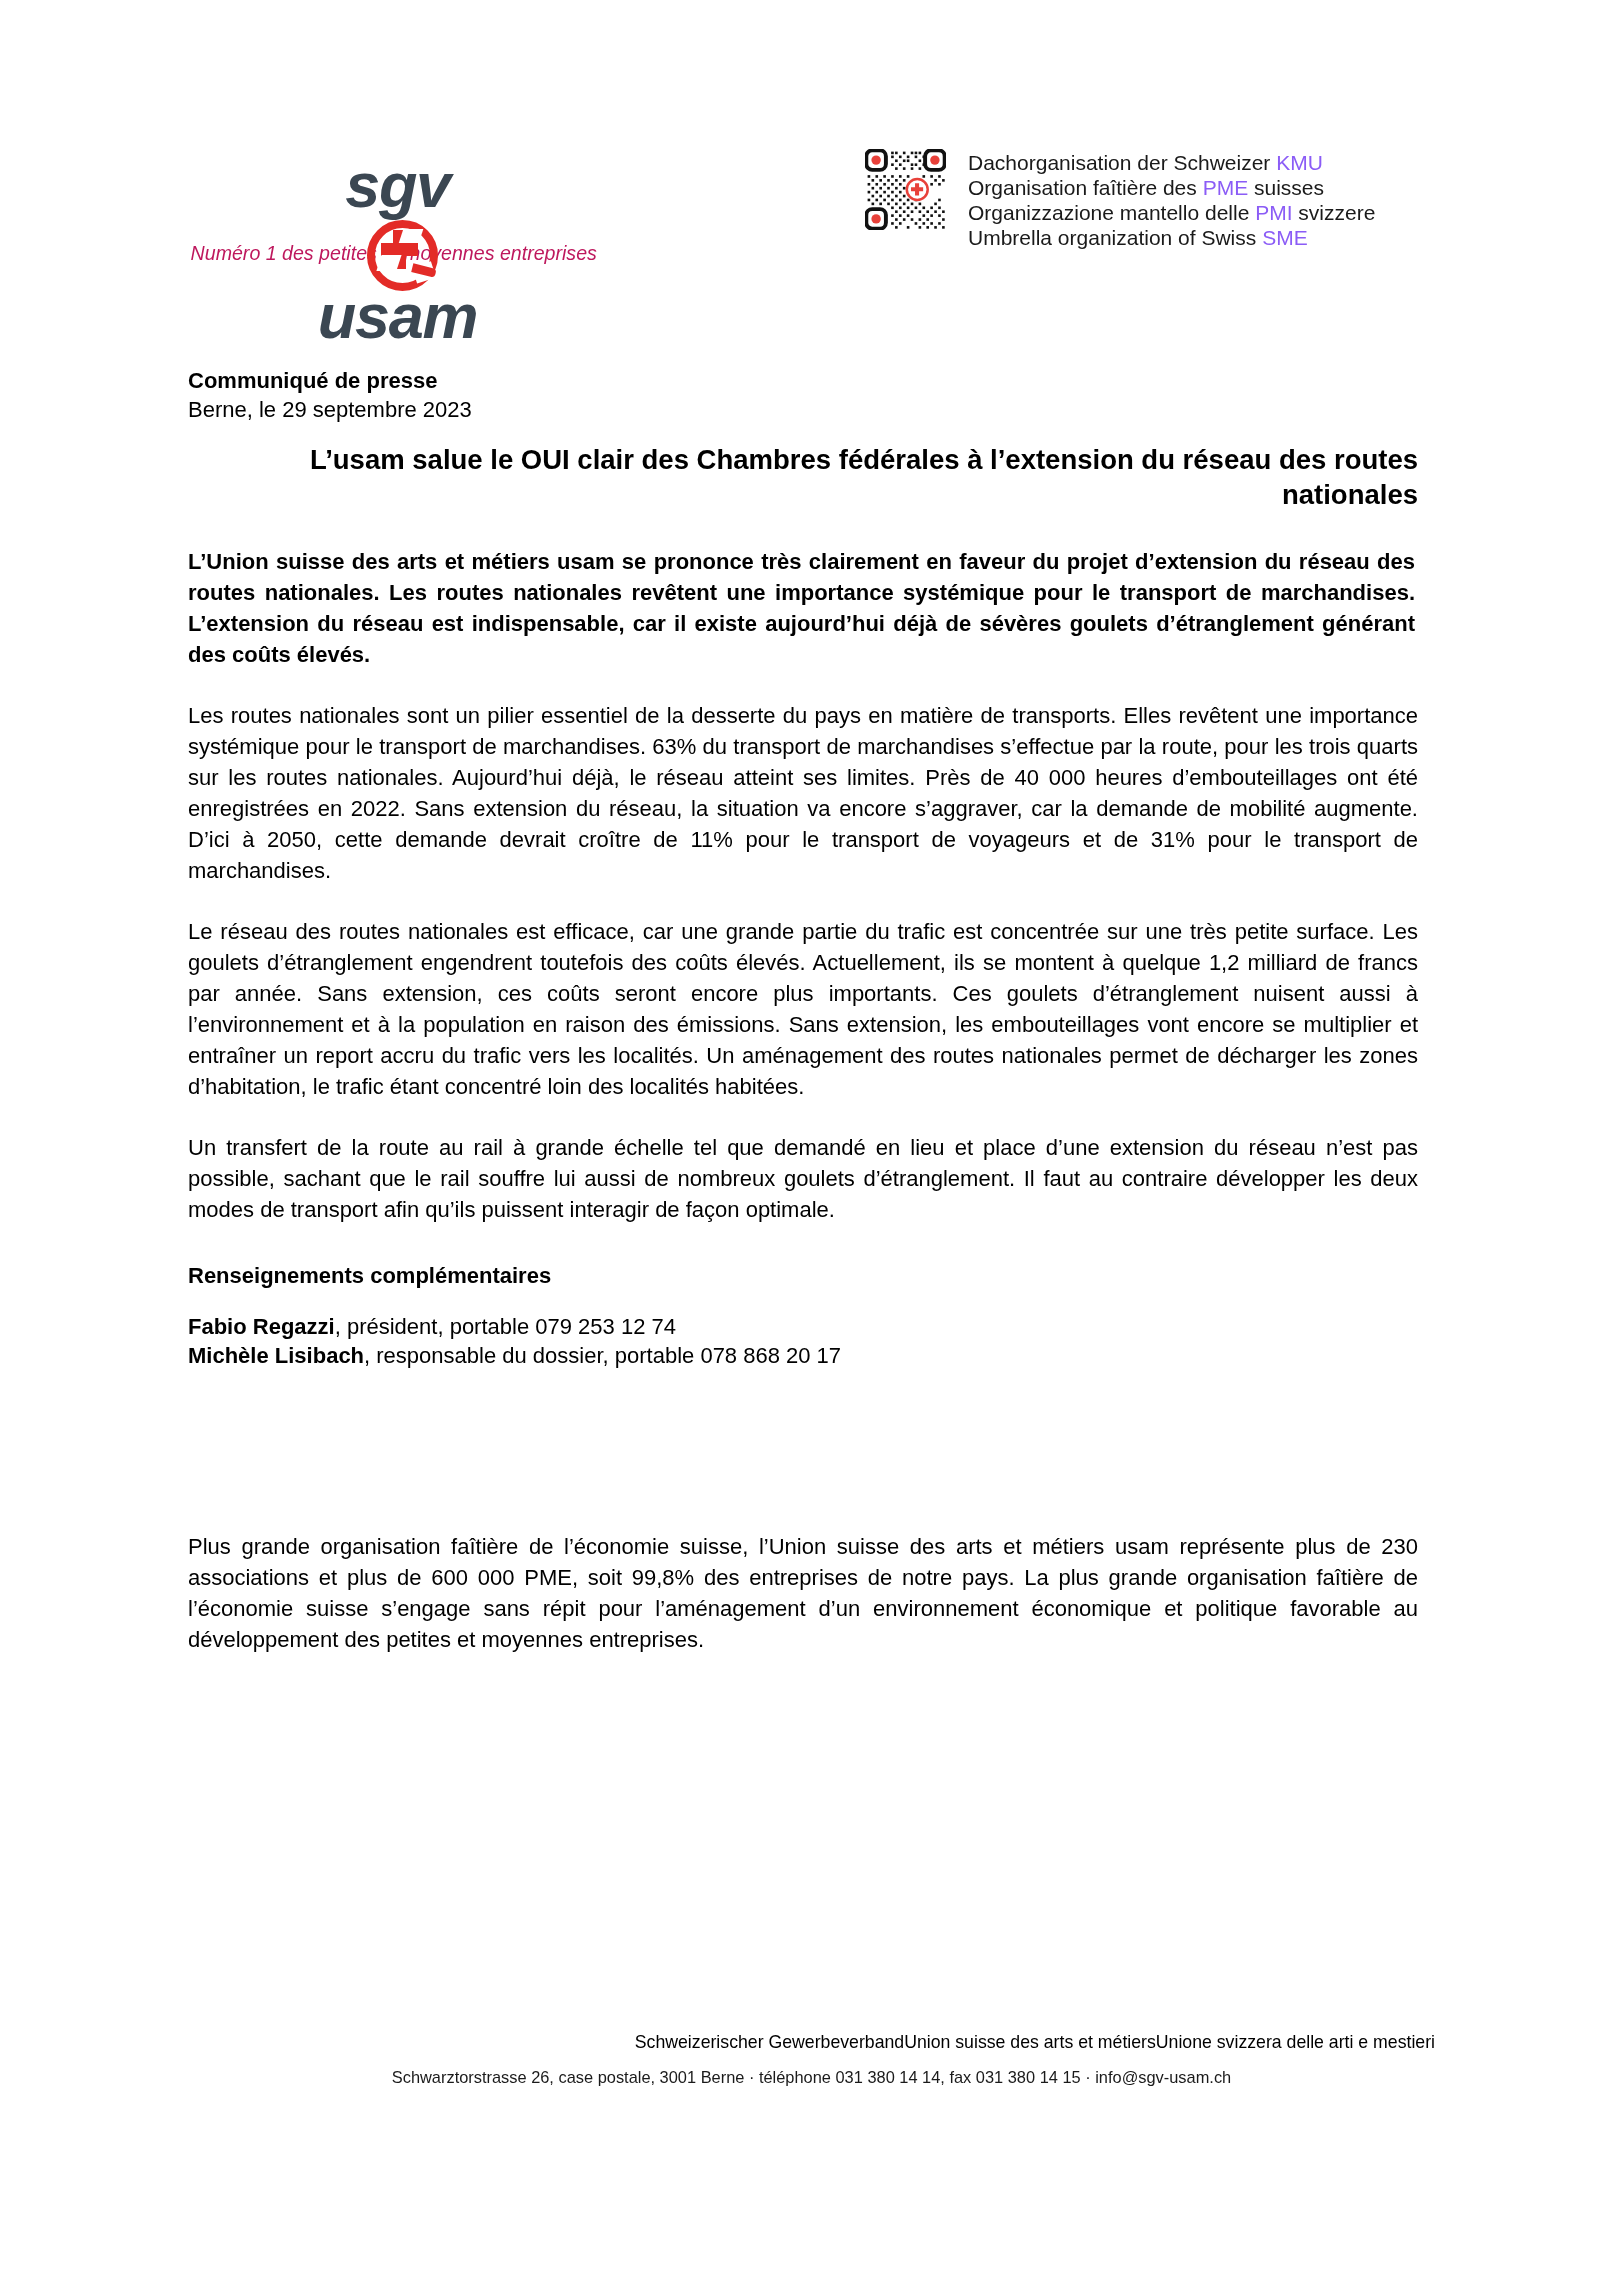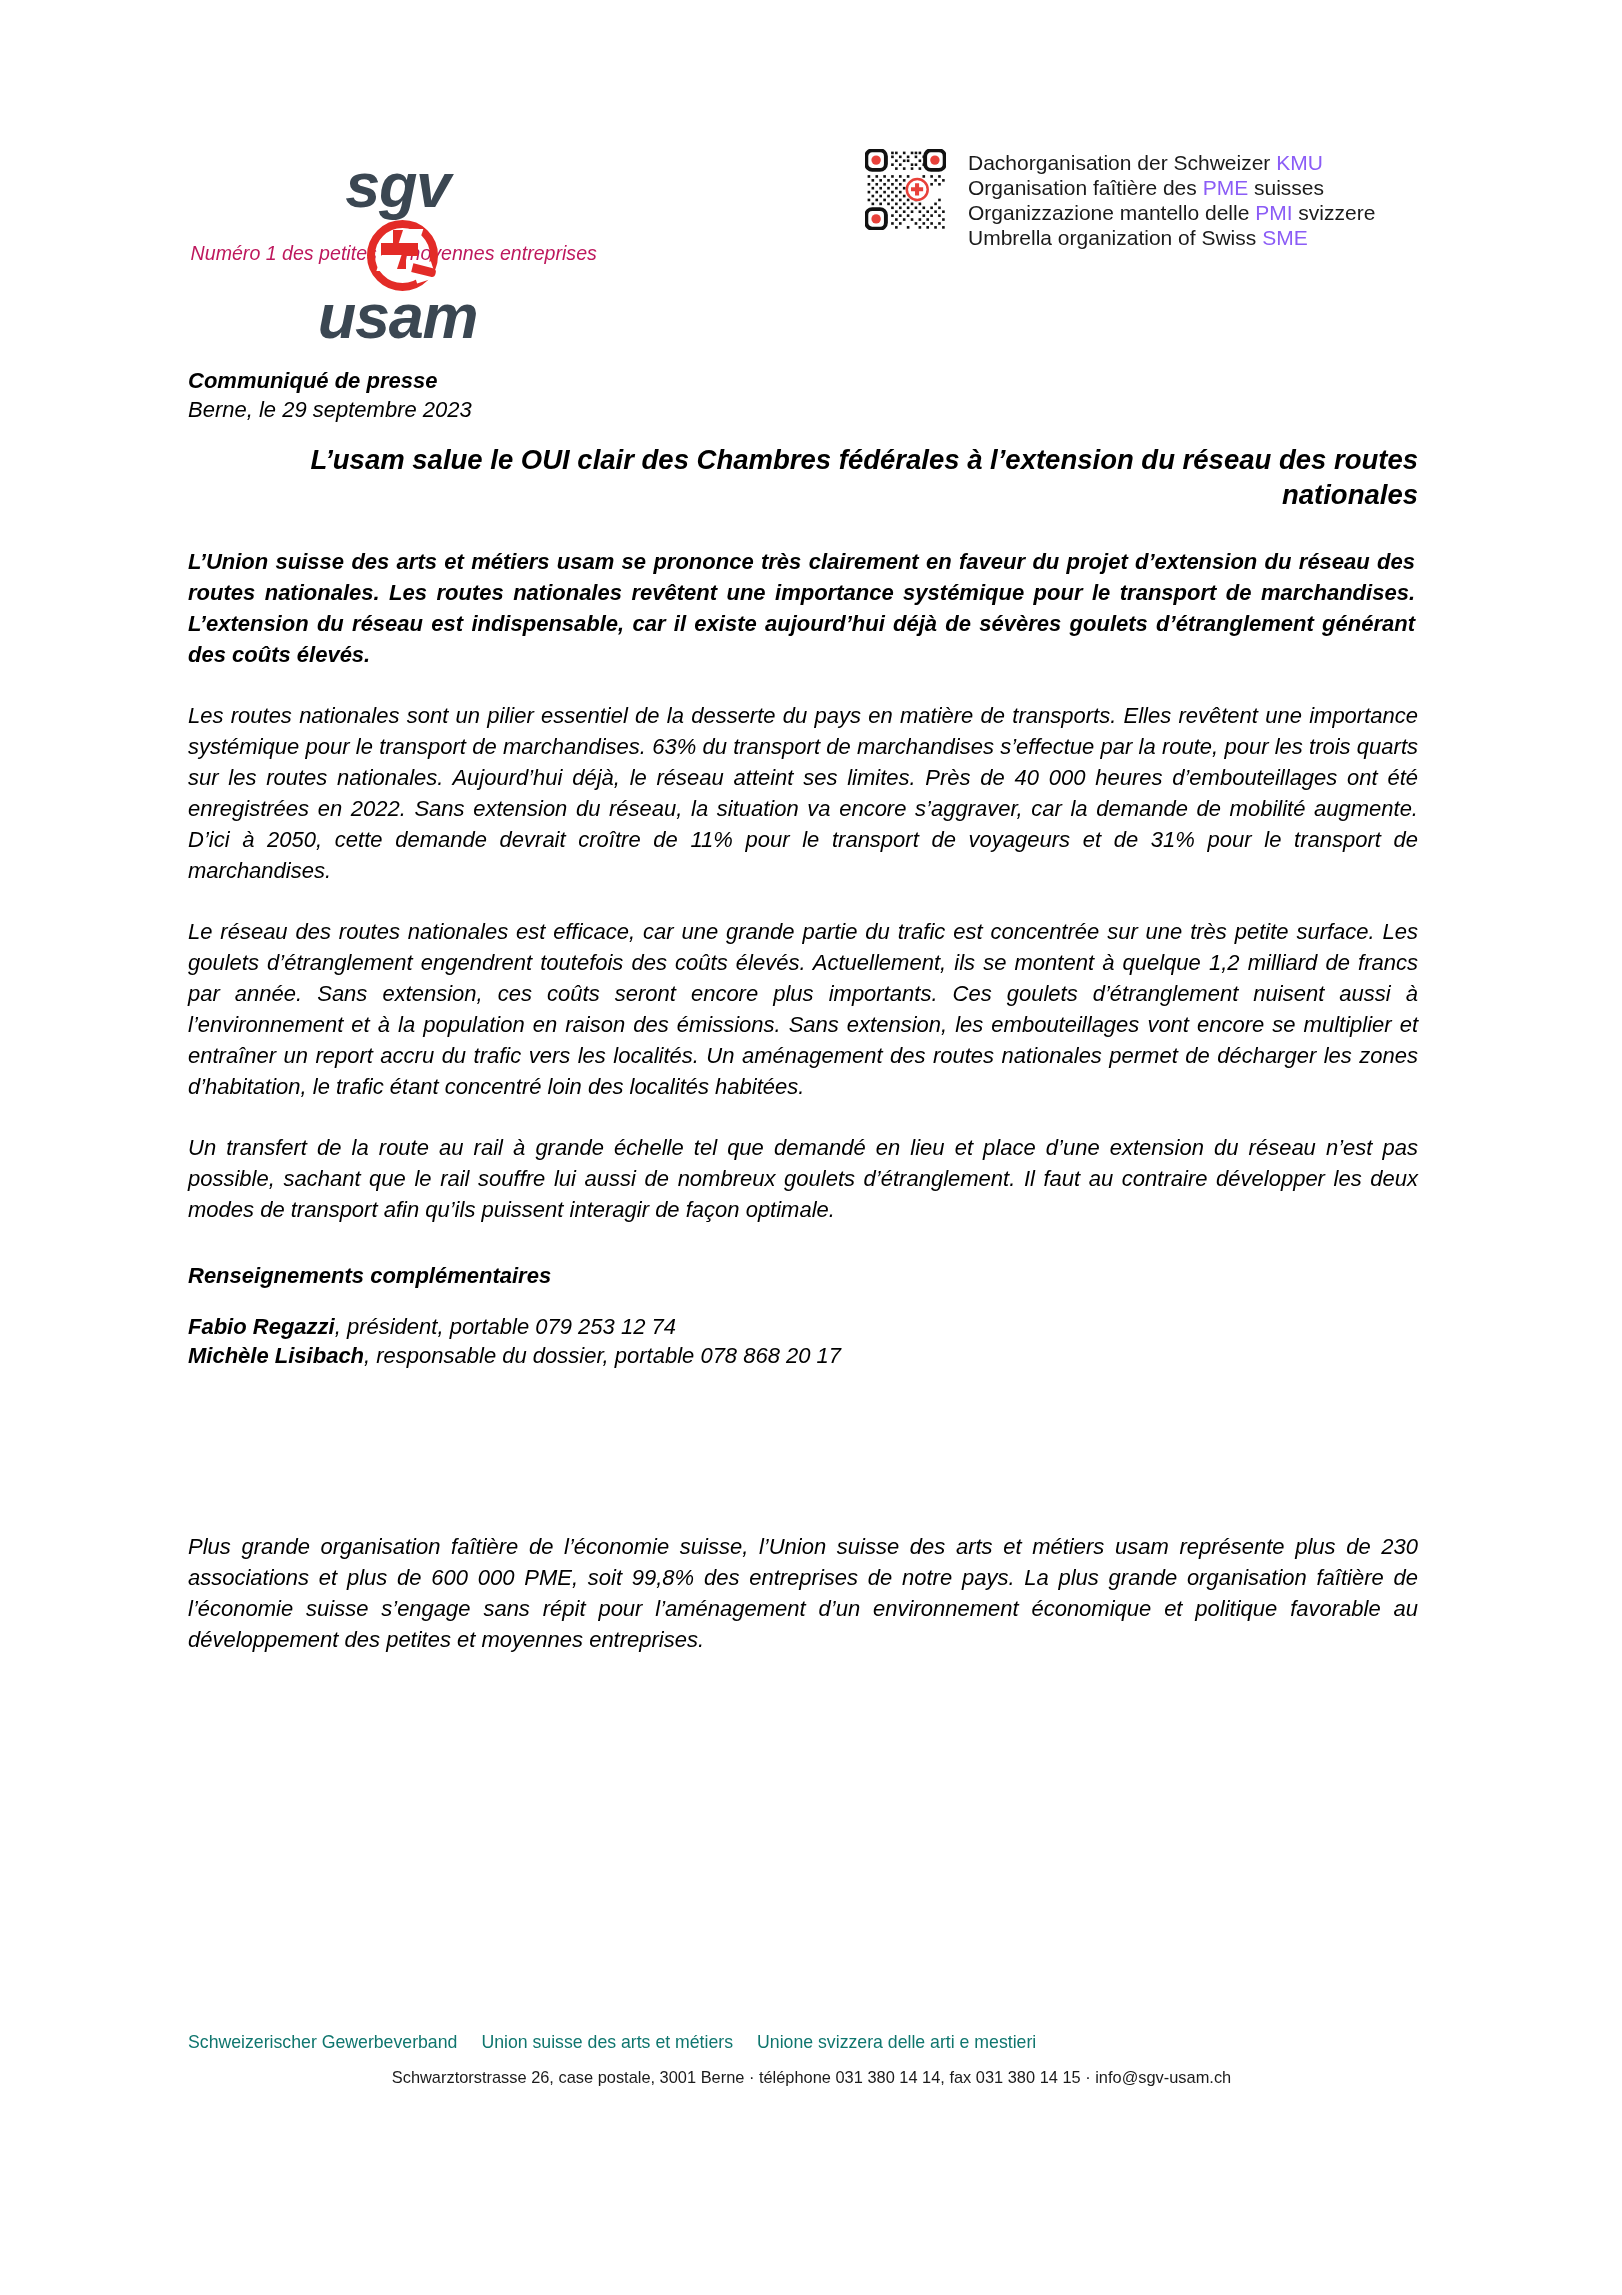--- a/index.html
+++ b/index.html
@@ -158,21 +158,20 @@
     white-space: nowrap;
   }
   .org-line .hl { color: #8b5cf6; }
 
   
   .content {
     position: absolute;
     left: 188px;
     top: 366px;
     width: 1247px;
-    font-style: italic;
   }
   .meta-line {
     font-size: 22px;
     line-height: 29px;
   }
   .meta-line.bold { font-weight: bold; }
 
   .headline {
     font-size: 27.5px;
     font-weight: bold;
@@ -221,25 +220,24 @@
 
   
   .footer {
     position: absolute;
     left: 188px;
     top: 2031px;
     width: 1247px;
   }
   .footer-names {
     display: flex;
-    justify-content: flex-start;
-    color: #0f766e;
+    justify-content: flex-end;
+    color: #000000;
     font-size: 17.7px;
     line-height: 22px;
-    gap: 24px;
   }
   .footer-names .fn-1 { text-align: left; }
   .footer-names .fn-2 { text-align: center; }
   .footer-names .fn-3 { text-align: right; }
   .footer-addr {
     margin-top: 13px;
     text-align: center;
     font-size: 16.4px;
     line-height: 23.6px;
     color: #1a1a1a;

